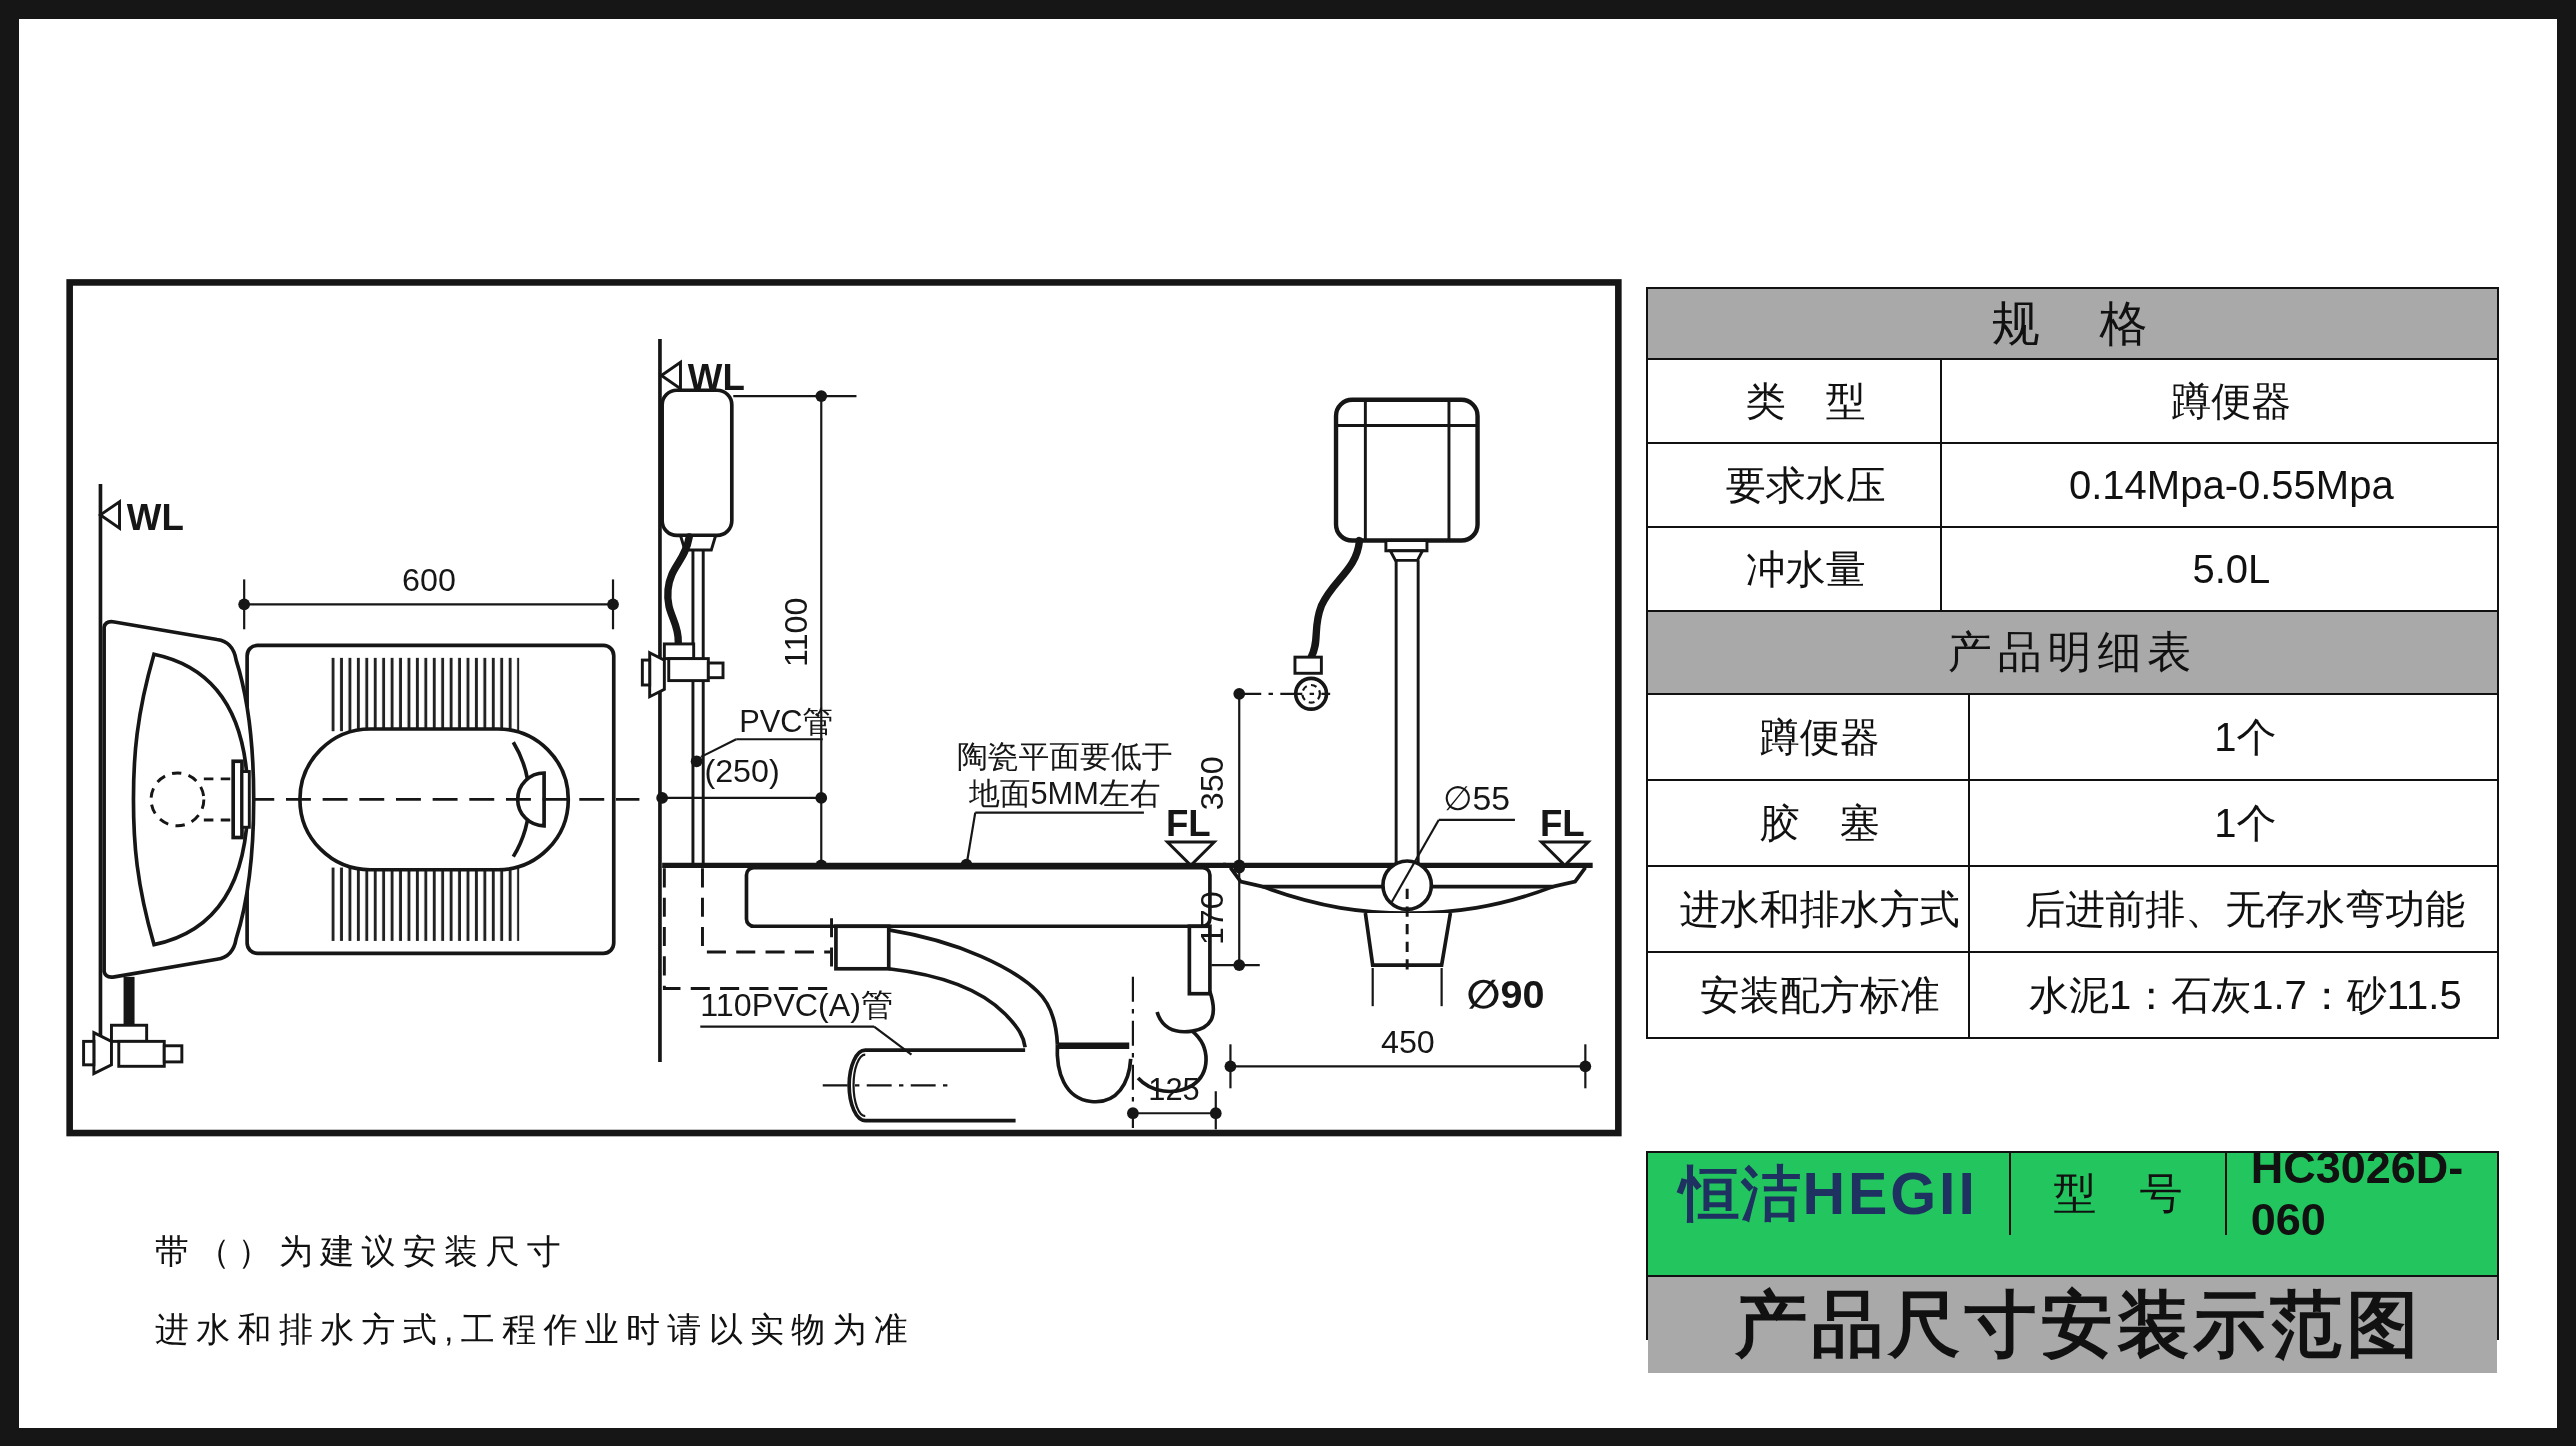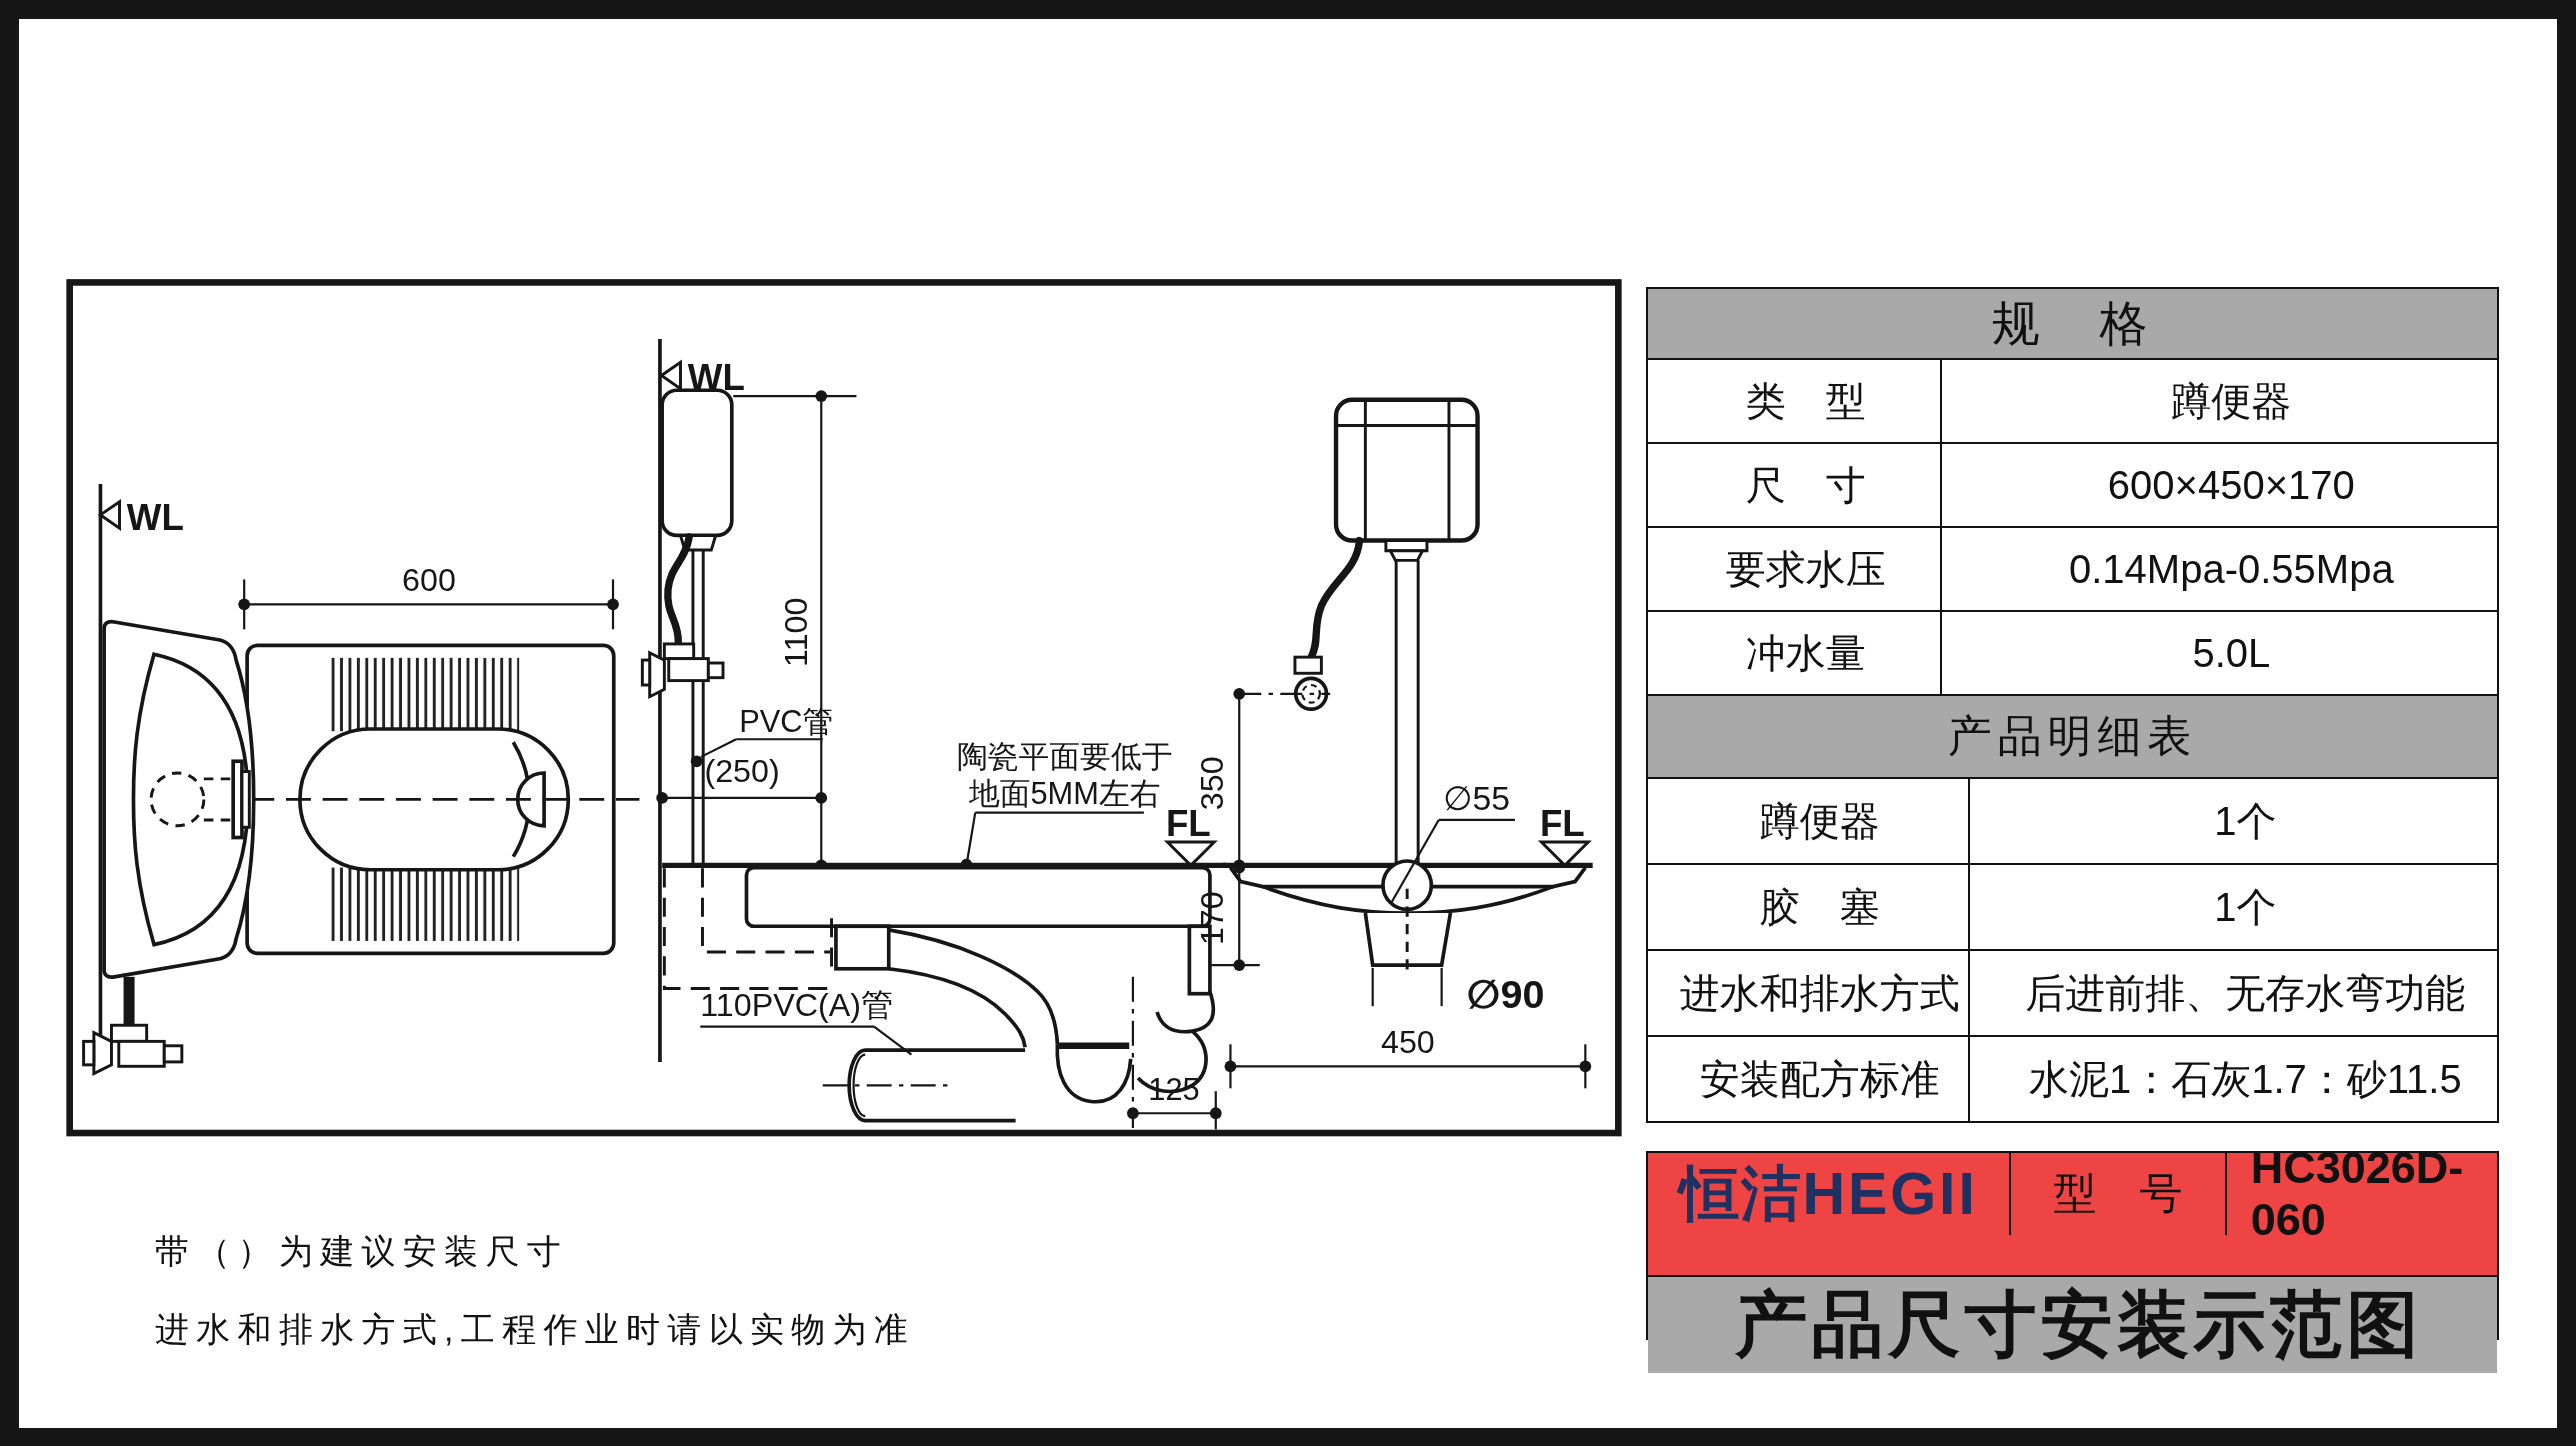--- a/index.html
+++ b/index.html
@@ -21,21 +21,21 @@
   .spec .trow{height:82px;}
   .det  .trow{height:84px;}
   .tcell{display:flex;align-items:center;justify-content:center;font-size:40px;margin-left:24px;}
   .spec .lab{width:33.5%;border-right:2.2px solid #111;}
   .spec .val{width:66.5%;}
   .det  .lab{width:37%;border-right:2.2px solid #111;}
   .det  .val{width:63%;}
 
   
   .tb{position:absolute;left:1646px;top:1151px;width:853px;height:189px;
-      box-sizing:border-box;border:2.9px solid #111;background:#ef4444;display:flex;flex-direction:column;gap:40px;}
+      box-sizing:border-box;border:2.9px solid #111;background:#22c55e;display:flex;flex-direction:column;gap:40px;}
   .tb-row1{display:flex;height:82px;}
   .tb-logo{width:44%;display:flex;align-items:center;justify-content:center;
            border-right:2.2px solid #111;color:#1e3160;white-space:nowrap;}
   .brand-cn{font-size:60px;font-weight:900;letter-spacing:1.5px;}
   .brand-en{font-size:59px;font-weight:800;letter-spacing:2.9px;}
   .tb-model-label{width:26%;display:flex;align-items:center;justify-content:center;
                   border-right:2.2px solid #111;font-size:43px;}
   .tb-model{width:30%;display:flex;align-items:center;justify-content:center;
             font-size:45px;font-weight:600;padding-left:24px;}
   .tb-title{flex:1;background:#a9a9a9;border-top:2.2px solid #111;display:flex;
@@ -229,24 +229,20 @@
   </svg>
 
   <div class="rt">
     <div class="spec">
       <div class="tbl-head spec-head">规　格</div>
       <div class="trow">
         <div class="tcell lab">类　型</div>
         <div class="tcell val">蹲便器</div>
       </div>
       <div class="trow">
-        <div class="tcell lab">尺　寸</div>
-        <div class="tcell val">600×450×170</div>
-      </div>
-      <div class="trow">
         <div class="tcell lab">要求水压</div>
         <div class="tcell val">0.14Mpa-0.55Mpa</div>
       </div>
       <div class="trow">
         <div class="tcell lab">冲水量</div>
         <div class="tcell val">5.0L</div>
       </div>
     </div>
     <div class="det">
       <div class="tbl-head det-head">产品明细表</div>

